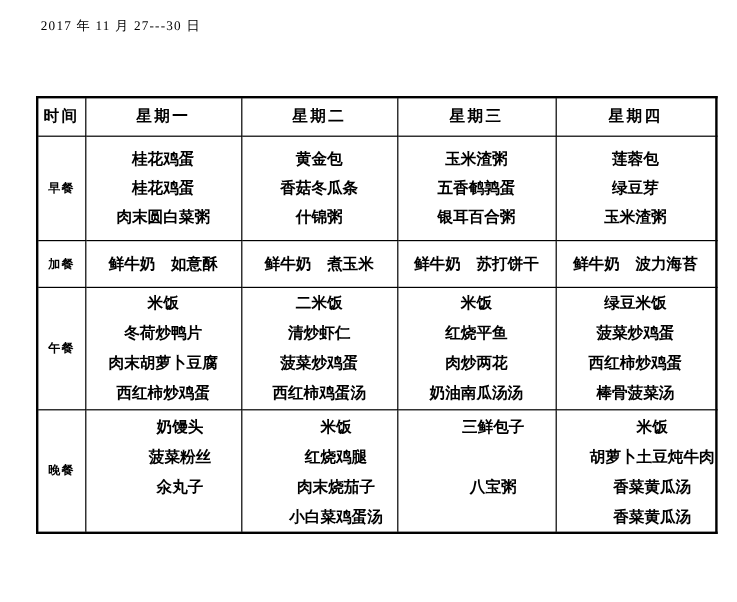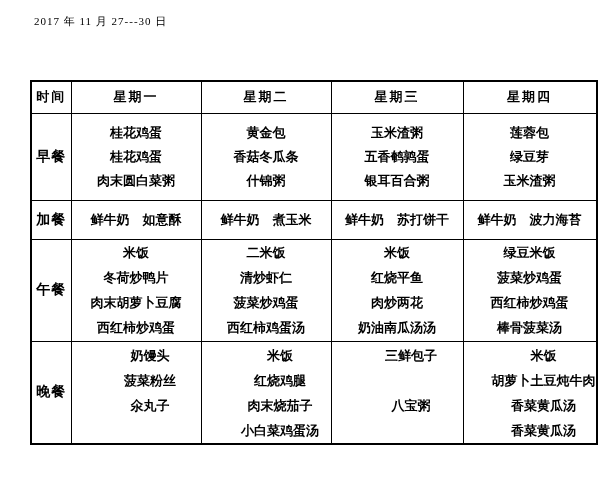--- a/index.html
+++ b/index.html
@@ -52,21 +52,21 @@
   tr.r-afternoon { height: 35px; }
   tr.r-dinner    { height: 98px; }
 
   th.hdr {
     font-size: 13px;
     font-weight: bold;
     letter-spacing: 2px;
     vertical-align: middle;
   }
   td.meal {
-    font-size: 14px;
+    font-size: 10px;
     vertical-align: middle;
     letter-spacing: 1px;
   }
   td.dishes { vertical-align: middle; }
   tr.r-dinner td.dishes { vertical-align: top; padding-top: 1px; padding-left: 28px; }
   .dish {
     font-size: 13px;
     line-height: 25px;
     min-height: 25px;
     white-space: pre;

